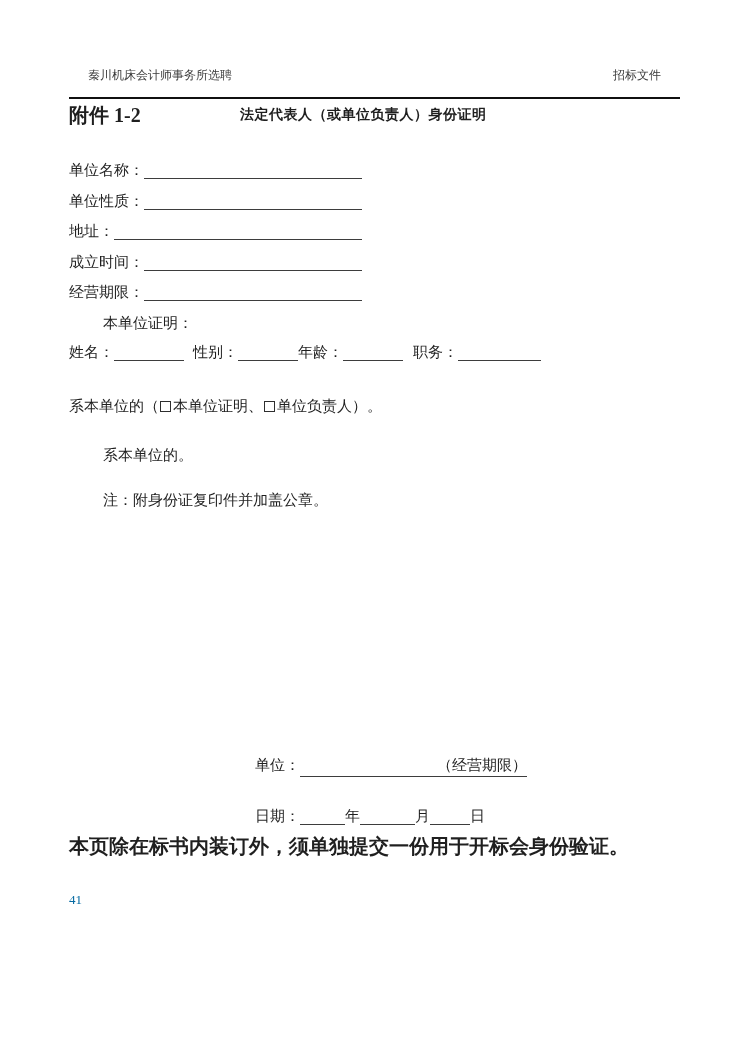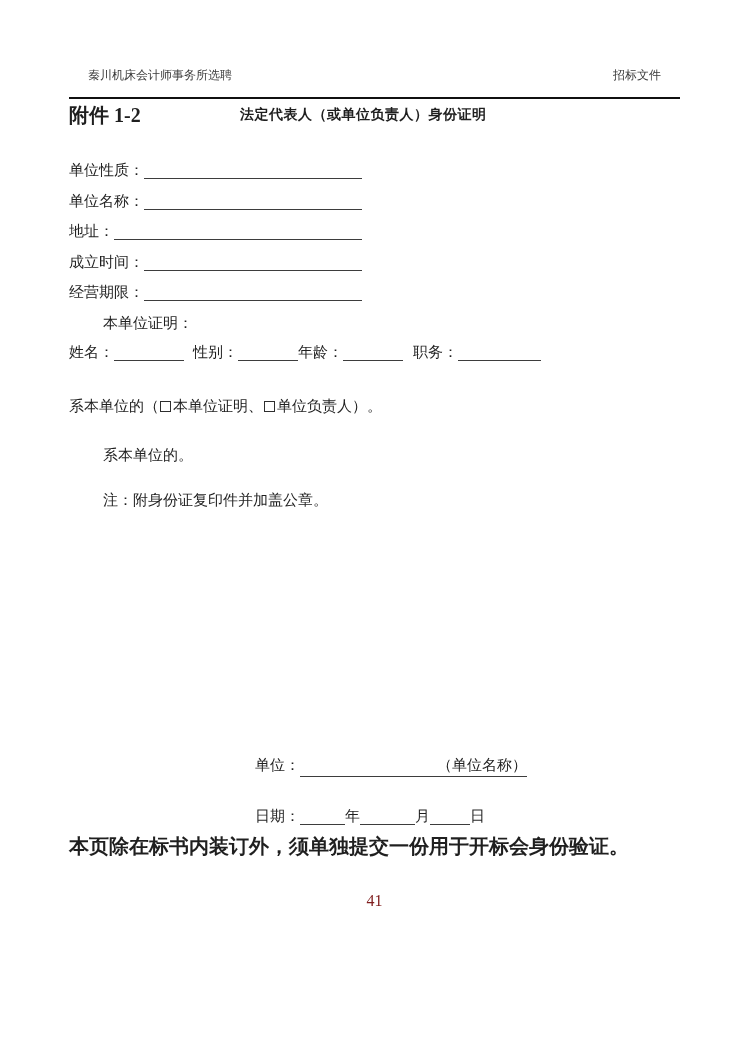--- a/index.html
+++ b/index.html
@@ -93,47 +93,47 @@
   .date-row { margin-top: 33px; padding-left: 186px; }
   
   .bottom-note {
     margin-top: 12px;
     font-size: 20px; line-height: 18px;
     font-weight: bold;
     white-space: nowrap;
   }
   .page-num {
     margin-top: 37px;
-    text-align: center;
-    font-size: 16px;
-    color: #7f1d1d;
+    text-align: left;
+    font-size: 13px;
+    color: #0369a1;
   }
 </style>
 </head>
 <body>
 
 <div class="page">
 
   <div class="hdr">
     <span>秦川机床会计师事务所选聘</span>
     <span>招标文件</span>
   </div>
   <div class="hdr-rule"></div>
 
   <div class="title-row">
     <span class="attachment-label">附件 1-2</span>
     <span class="doc-title">法定代表人（或单位负责人）身份证明</span>
   </div>
 
   <div class="fields">
     <div class="row">
-      <span>单位性质：</span><span class="ul w218"></span>
+      <span>单位名称：</span><span class="ul w218"></span>
     </div>
     <div class="row">
-      <span>单位名称：</span><span class="ul w218"></span>
+      <span>单位性质：</span><span class="ul w218"></span>
     </div>
     <div class="row">
       <span>地址：</span><span class="ul w248"></span>
     </div>
     <div class="row">
       <span>成立时间：</span><span class="ul w218"></span>
     </div>
     <div class="row">
       <span>经营期限：</span><span class="ul w218"></span>
     </div>
@@ -154,21 +154,21 @@
 
   <div class="row indent close-row">
     <span>系本单位的。</span>
   </div>
 
   <div class="row indent note-row">
     <span>注：附身份证复印件并加盖公章。</span>
   </div>
 
   <div class="row unit-row">
-    <span>单位：</span><span class="fill-line"><span>（单位名称）</span></span>
+    <span>单位：</span><span class="fill-line"><span>（经营期限）</span></span>
   </div>
 
   <div class="row date-row">
     <span>日期：</span><span class="ul w45"></span><span>年</span><span class="ul w55"></span><span>月</span><span class="ul w40"></span><span>日</span>
   </div>
 
   <div class="bottom-note">
     <span>本页除在标书内装订外，须单独提交一份用于开标会身份验证。</span>
   </div>
 

